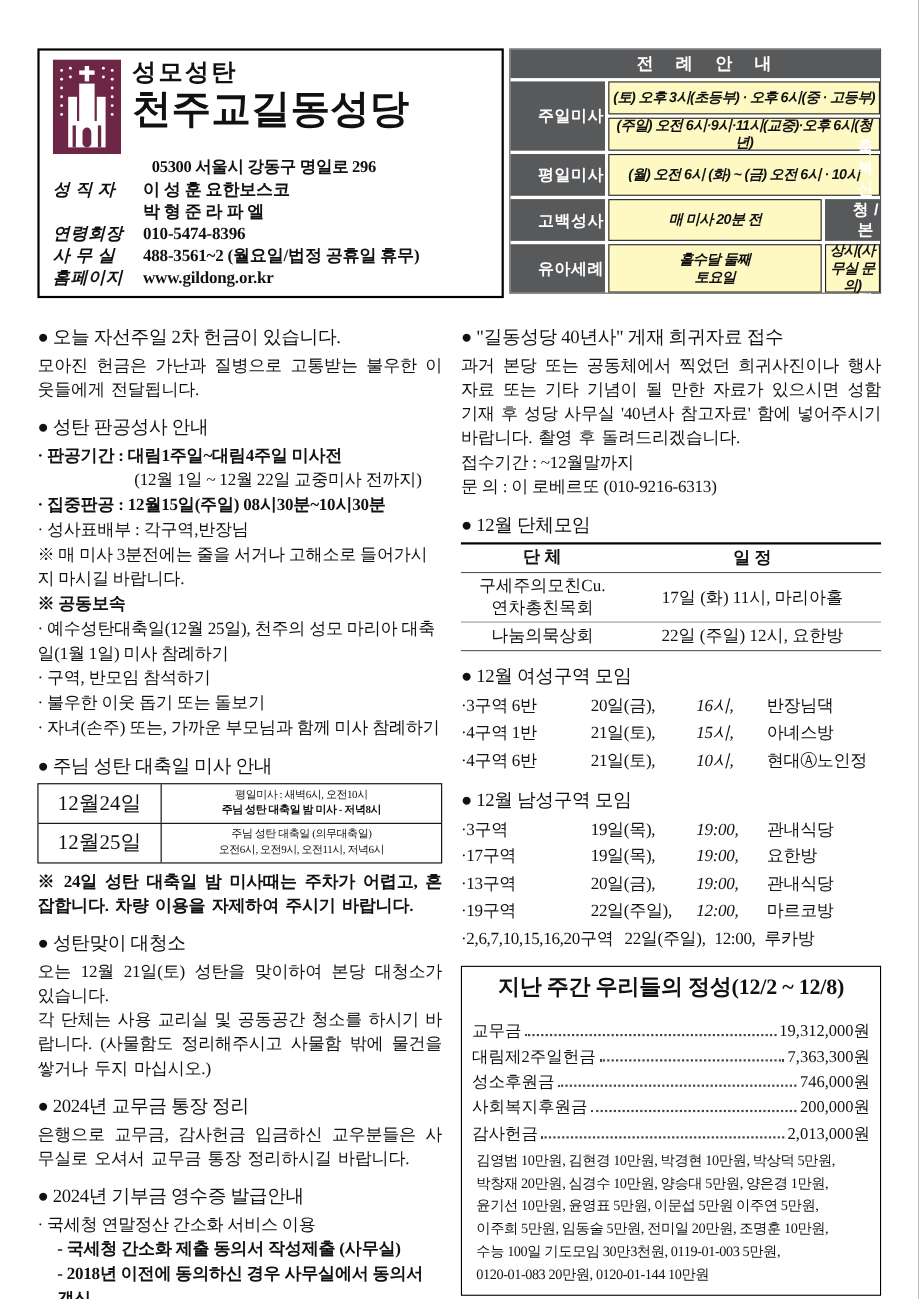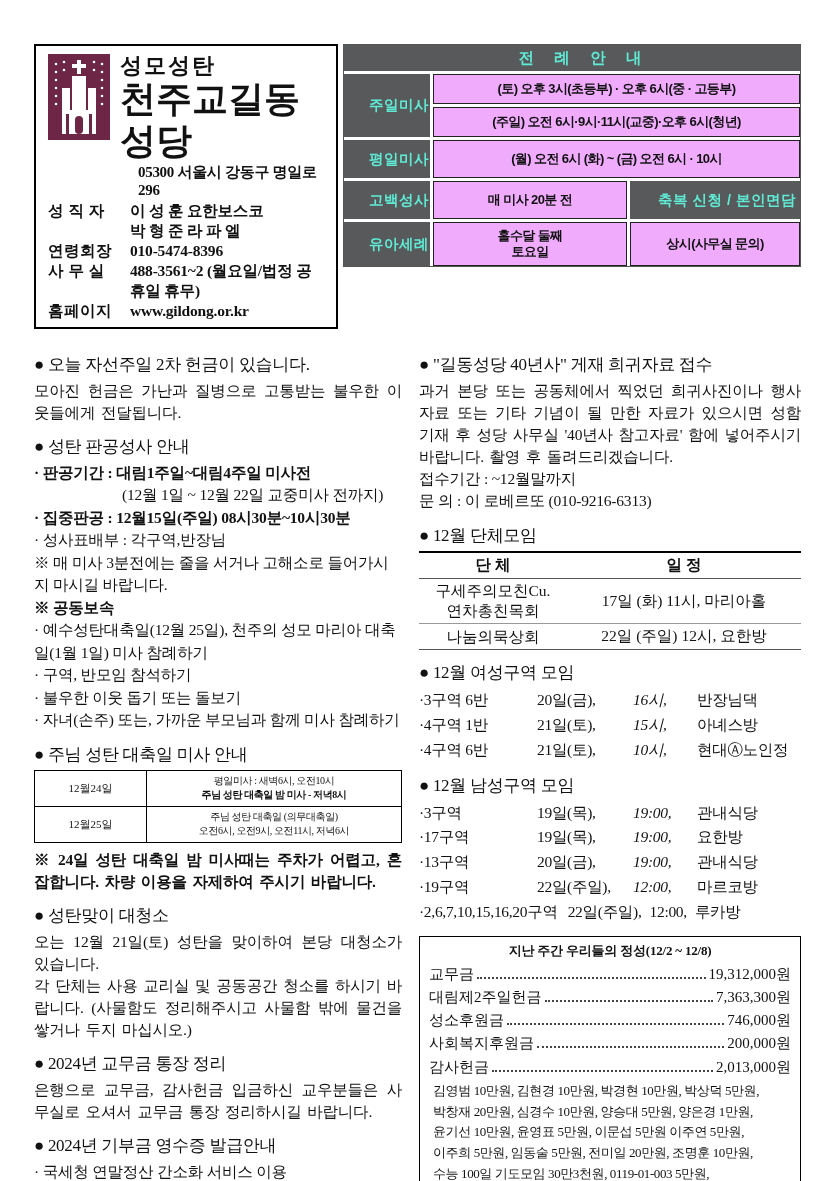--- a/index.html
+++ b/index.html
@@ -5,81 +5,81 @@
   * { margin:0; padding:0; box-sizing:border-box; }
   html,body { background:#888; }
   .page {
     width:835px; height:1181px; background:#ffffff; margin:0 auto;
     padding:44px 34px 0 34px; overflow:hidden;
     font-family:"Liberation Serif", serif; color:#111;
   }
   
   .header { display:flex; align-items:stretch; }
   .church-box {
-    width:304px; border:2.5px solid #000; padding:8px 10px 6px 12px; flex:none;
+    width:424px; border:2.5px solid #000; padding:8px 10px 6px 12px; flex:none;
   }
   .hl-top { display:flex; align-items:flex-start; }
   .logo-svg { width:62px; height:86px; flex:none; }
   .hl-titles { margin-left:10px; font-family:"Liberation Sans", sans-serif; }
   .church-subtitle { font-size:22px; font-weight:900; letter-spacing:2px; line-height:1.1; }
   .church-title { font-size:36px; font-weight:900; letter-spacing:0px; line-height:1.15; }
   .hl-address { font-size:15px; font-weight:600; margin:2px 0 2px 90px; letter-spacing:-0.3px; }
   .info-row { display:flex; font-size:15.5px; line-height:20px; }
-  .info-label { width:82px; font-weight:800; letter-spacing:0.5px; flex:none; }
+  .info-label { width:82px; font-weight:800; letter-spacing:0.5px; flex:none;font-style:italic; }
   .info-value { font-weight:600; letter-spacing:-0.2px; }
   
   .liturgy {
     flex:1; margin-left:5px; display:grid;
     grid-template-columns:86px 194px 1fr;
     grid-template-rows:26px 30px 30px 38px 38px 44px;
     gap:3px; background:#fff;
     font-family:"Liberation Sans", sans-serif; align-self:flex-start;
     border:1px solid #555;
   }
-  .lt-dark { background:#58595b; color:#5eead4; display:flex; align-items:center; justify-content:center;
+  .lt-dark { background:#58595b; color:#ffffff; display:flex; align-items:center; justify-content:center;
              font-weight:800; font-size:14.5px; letter-spacing:0.5px; text-align:center;padding-left:24px; }
   .lt-title { grid-column:1 / -1; letter-spacing:8px; font-size:15.5px; }
   .lt-sunday { grid-row:2 / 4;text-align:right; }
   .lt-val { border:1.5px solid #222; display:flex; align-items:center; justify-content:center;
             font-weight:700; font-size:13px; letter-spacing:-0.6px; text-align:center; line-height:1.25;
-            white-space:pre-line; background:#f0abfc; }
+            white-space:pre-line; background:#fef9c3;font-style:italic; }
   .lt-span { grid-column:2 / -1; }
   
   .columns { display:flex; gap:17px; margin-top:15px; }
   .col-left { width:368px; flex:none; }
   .col-right { flex:1; min-width:0; }
   .section { margin-bottom:11px; }
   .section-title { font-size:17px; font-weight:400; margin:9px 0 4px 0; letter-spacing:-0.3px; }
   .body-text { font-size:15.5px; line-height:1.42; text-align:justify; word-spacing:2px; letter-spacing:-0.2px; }
   .list-line { font-size:15.5px; line-height:1.45; letter-spacing:-0.2px; }
   .indent1 { padding-left:88px; }
   .indent2 { padding-left:18px;font-weight:bold; }
   .bold { font-weight:800; }
   
   .mass-table { border:1.5px solid #000; margin:3px 0 6px 0; }
   .mass-row { display:flex; border-bottom:1px solid #000; }
   .mass-row:last-child { border-bottom:none; }
   .mass-date { width:112px; flex:none; border-right:1px solid #000; display:flex; align-items:center;
-               justify-content:center; font-size:11px; }
+               justify-content:center; font-size:19px; }
   .mass-info { flex:1; text-align:center; font-size:10px; line-height:1.45; padding:3px 2px; letter-spacing:-0.4px; }
   
   .group-table { border-top:2px solid #000; border-bottom:1.5px solid #555; margin-top:4px; font-size:15.5px; }
   .gt-head { display:flex; border-bottom:1.5px solid #555; font-weight:800; }
   .gt-row { display:flex; border-bottom:1px solid #999; align-items:center; }
   .gt-row:last-child { border-bottom:none; }
   .gt-c1 { width:148px; flex:none; text-align:center; padding:2px 0; white-space:pre-line; line-height:1.3; }
   .gt-c2 { flex:1; text-align:center; padding:2px 0; }
   
   .dist-row { display:flex; font-size:15.5px; line-height:1.6; letter-spacing:-0.3px; white-space:nowrap; }
   .d-name { min-width:118px; }
   .d-date { min-width:96px; }
   .d-time { min-width:64px;font-style:italic; }
   
   .money-box { border:1.5px solid #000; padding:5px 9px 7px 9px; margin-top:6px; }
-  .money-title { text-align:center; font-weight:800; font-size:13px; letter-spacing:-0.2px; margin-bottom:3px; }
+  .money-title { text-align:center; font-weight:800; font-size:20px; letter-spacing:-0.2px; margin-bottom:16px; }
   .money-row { display:flex; align-items:baseline; font-size:15px; line-height:1.55; }
   .money-dots { flex:1; border-bottom:2px dotted #444; margin:0 3px 4px 3px; }
   .money-amount { letter-spacing:0; }
   .money-details { margin-top:2px; padding-left:4px; }
   .money-details div { font-size:13px; line-height:1.6; letter-spacing:-0.4px; white-space:nowrap; }
   
   .account { margin-top:9px; border-top:2.5px solid #000; border-bottom:2.5px solid #000; }
   .acc-row { display:flex; border-bottom:1px dotted #666; font-size:16px; align-items:stretch; }
   .acc-label { width:112px; flex:none; background:#e9e9e9; text-align:center; font-weight:800;
                padding:1px 0; letter-spacing:1px; }

